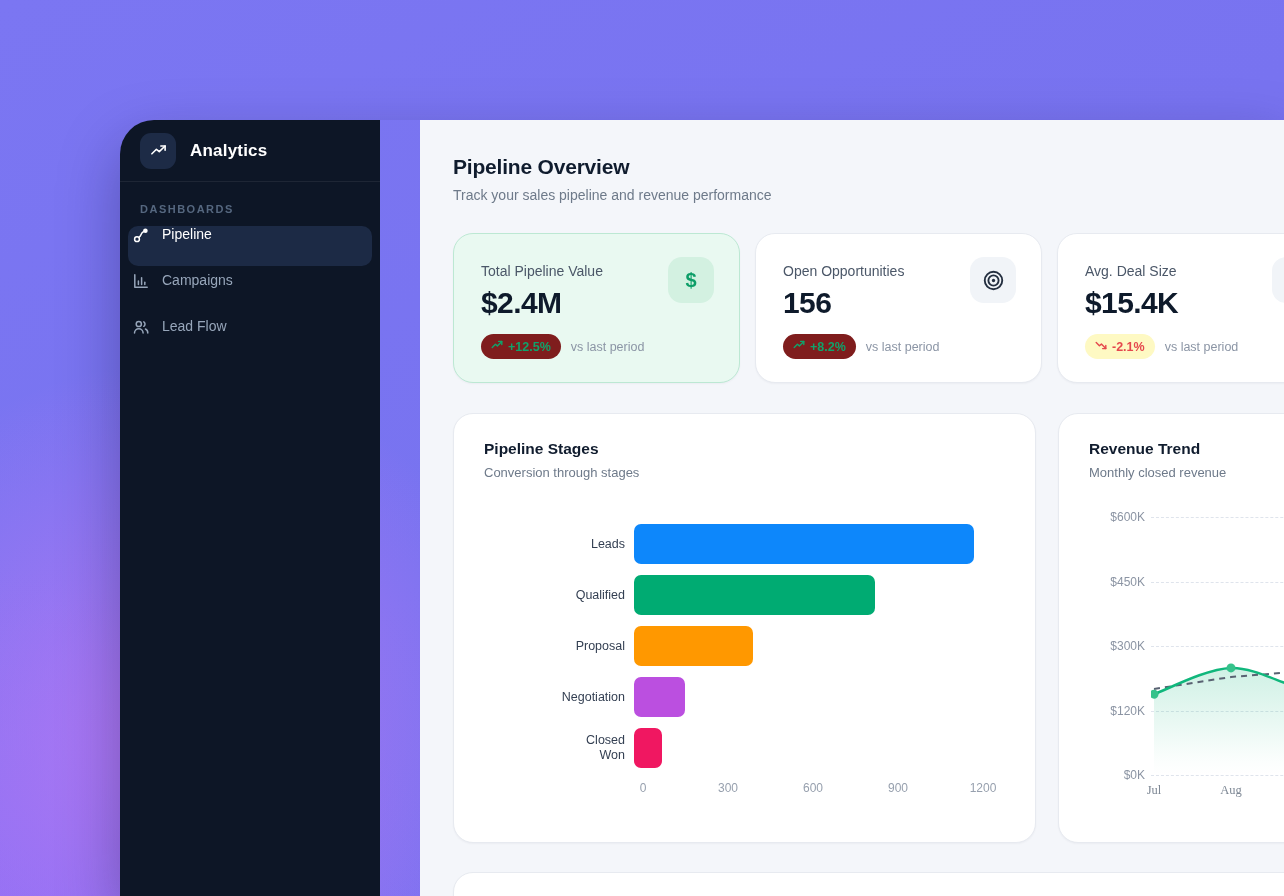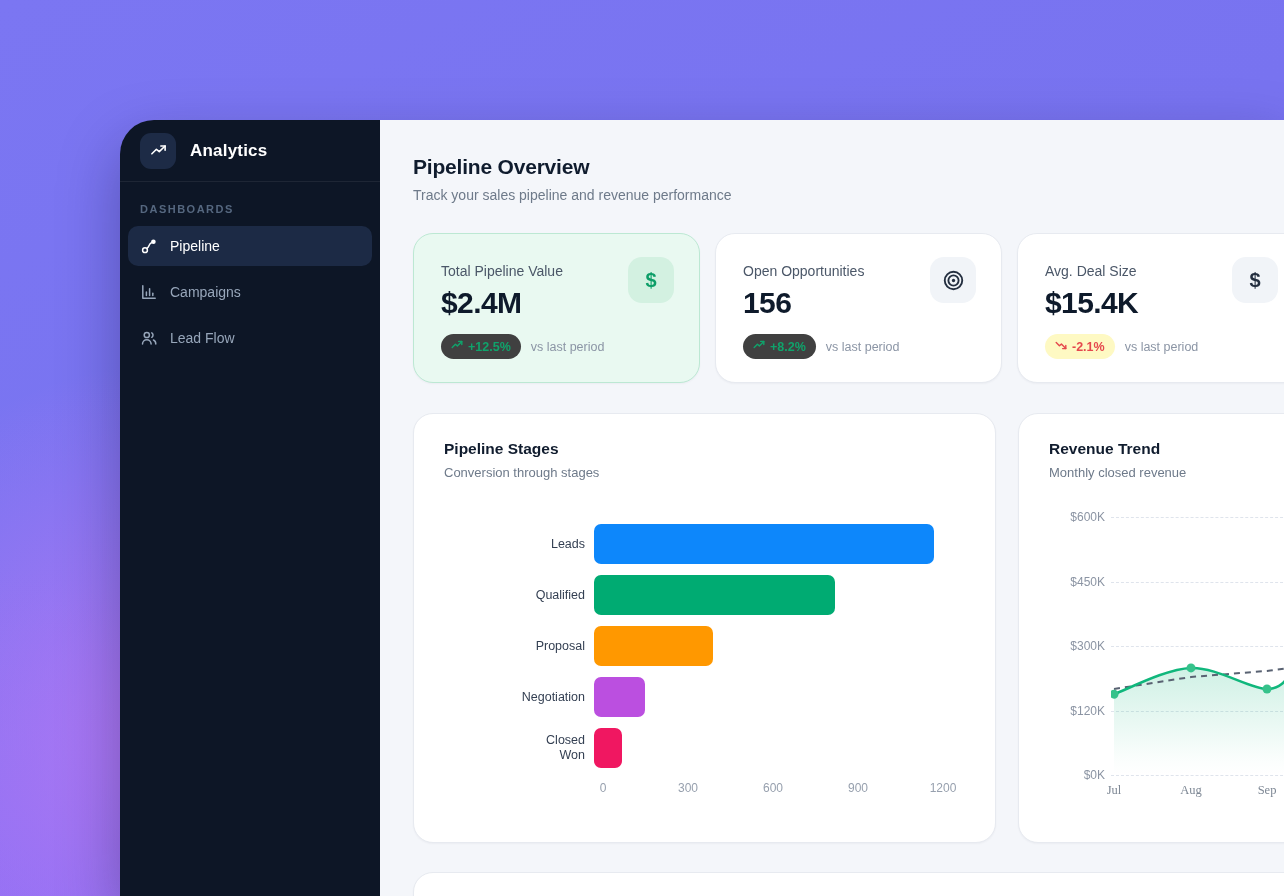--- a/index.html
+++ b/index.html
@@ -9,48 +9,49 @@
     background:
       radial-gradient(620px 640px at 13% 82%, rgba(193,122,245,.75) 0%, rgba(193,122,245,0) 58%),
       radial-gradient(900px 700px at -5% 110%, rgba(146,108,246,.8) 0%, rgba(146,108,246,0) 60%),
       linear-gradient(150deg,#7b76f2 0%,#7570ee 100%);
     position:relative;
   }
   .window {
     position:absolute; left:120px; top:120px; width:1164px; height:776px;
     border-top-left-radius:34px; overflow:hidden; display:flex;
     box-shadow:0 24px 60px rgba(20,16,60,.35);
+    gap:40px;
   }
   
   .sidebar { width:260px; min-width:260px; background:#0d1626; color:#e7edf5; display:flex; flex-direction:column; }
   .sb-header { height:62px; display:flex; align-items:center; gap:14px; padding:0 20px;
     border-bottom:1px solid rgba(255,255,255,.07); }
   .logo { width:36px; height:36px; border-radius:11px; background:#1d2b46; color:#fff;
     display:flex; align-items:center; justify-content:center; }
   .app-title { font-size:17px; font-weight:700; color:#fff; letter-spacing:.2px; }
   .sb-section-label { padding:21px 20px 11px; font-size:11px; font-weight:700; letter-spacing:1.5px; color:#55677f; }
-  .nav-item { height:40px; margin:0 8px 6px; padding:0 12px; border-radius:10px;
-    display:flex; align-items:center; gap:12px; font-size:14px; color:#97a6ba; cursor:pointer; }
+  .nav-item { height:40px; margin:0 8px 6px; padding:0 4px; border-radius:10px;
+    display:flex; gap:12px; font-size:14px; color:#97a6ba; cursor:pointer; }
   .nav-item.active { background:#1c2a45; color:#fff; }
   .nav-icon { width:18px; height:18px; display:flex; align-items:center; justify-content:center; }
   
   .main { flex:1; background:#f4f6fa; padding:35px 0 0 33px; overflow:visible; }
   .content { width:891px; }
   .page-title { font-size:21px; font-weight:700; color:#101c2e; letter-spacing:-.2px; }
   .page-subtitle { margin-top:8px; font-size:14px; color:#6e7a8a; }
   .stats-row { display:flex; gap:15px; margin-top:30px; }
   .card { background:#fff; border:1px solid #e7eaf0; border-radius:20px; box-shadow:0 1px 2px rgba(16,24,40,.04); }
   .stat-card { width:287px; height:150px; position:relative; padding:29px 27px; }
   .stat-card.mint { background:#e9f9f1; border-color:#bce8d3; }
   .stat-label { font-size:14px; color:#4b5768; font-weight:500; }
   .stat-value { margin-top:7px; font-size:30px; font-weight:800; color:#0e1a2b; letter-spacing:-.6px; }
   .stat-foot { position:absolute; left:27px; bottom:23px; display:flex; align-items:center; gap:10px; }
   .badge { display:inline-flex; align-items:center; gap:5px; height:25px; padding:0 10px;
     border-radius:999px; font-size:12.5px; font-weight:700; }
-  .badge.up { background:#404040; color:#0fa36b; }
+  .badge.up { background:#7f1d1d; color:#0fa36b; }
   .badge.down { background:#fef9c3; color:#e5484d; }
   .stat-suffix { font-size:12.5px; color:#8b95a5; }
   .chip { position:absolute; top:23px; right:25px; width:46px; height:46px; border-radius:14px;
     display:flex; align-items:center; justify-content:center; }
   .chip.mint { background:#d3f1e1; }
   .chip.gray { background:#f1f4f8; }
   .chip .dollar { font-size:20px; font-weight:700; }
   .chip.mint .dollar { color:#0d9e68; }
   .chip.gray .dollar { color:#242f40; }
   

